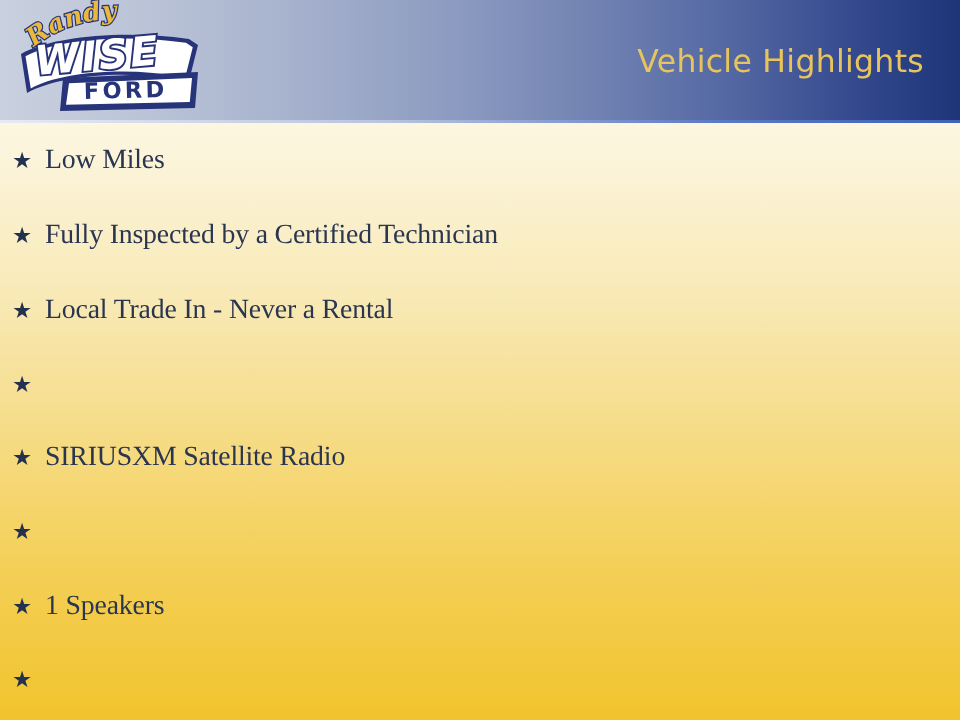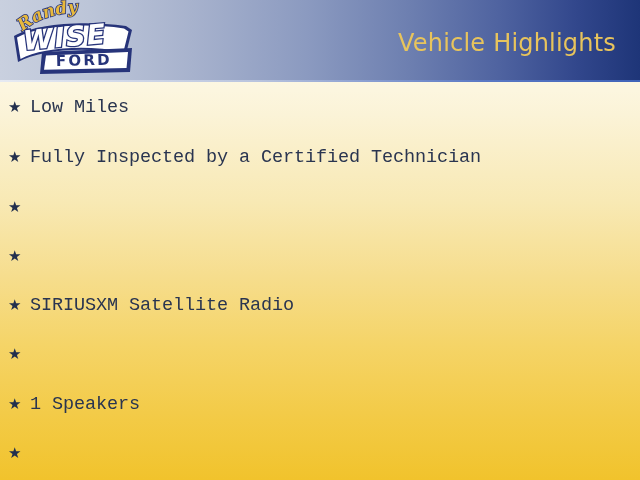--- a/index.html
+++ b/index.html
@@ -38,21 +38,21 @@
     top: 80px;
     width: 640px;
     height: 2px;
     background: linear-gradient(to right, #e6eaf2 0%, #b9c4de 40%, #5b79c4 75%, #3f63b8 100%);
   }
 
   .header-title {
     position: absolute;
     right: 24px;
     top: 29px;
-    font-size: 24px;
+    font-size: 21px;
     letter-spacing: 0.2px;
     color: #e8c45c;
     font-family: "DejaVu Sans", sans-serif;
     white-space: nowrap;
   }
 
   
   .logo {
     position: absolute;
     left: 6px;
@@ -86,21 +86,21 @@
     font-size: 15px;
     line-height: 1;
     color: #23304e;
     text-align: left;
     flex: none;
     font-family: "DejaVu Sans", sans-serif;
   }
   .hl-label {
     font-size: 18.5px;
     color: #2a3550;
-    font-family: Liberation Mono, monospace;
+    font-family: Liberation Serif, serif;
     letter-spacing: -0.1px;
   }
 </style>
 </head>
 <body>
 
 <div class="slide">
 
   <div class="header">
 
@@ -133,20 +133,21 @@
     <li class="hl-item" style="top:12px">
       <span class="hl-star">★</span>
       <span class="hl-label">Low Miles</span>
     </li>
     <li class="hl-item" style="top:62px">
       <span class="hl-star">★</span>
       <span class="hl-label">Fully Inspected by a Certified Technician</span>
     </li>
     <li class="hl-item" style="top:112px">
       <span class="hl-star">★</span>
+      <span class="hl-label">Local Trade In - Never a Rental</span>
     </li>
     <li class="hl-item" style="top:161px">
       <span class="hl-star">★</span>
     </li>
     <li class="hl-item" style="top:210px">
       <span class="hl-star">★</span>
       <span class="hl-label">SIRIUSXM Satellite Radio</span>
     </li>
     <li class="hl-item" style="top:259px">
       <span class="hl-star">★</span>

